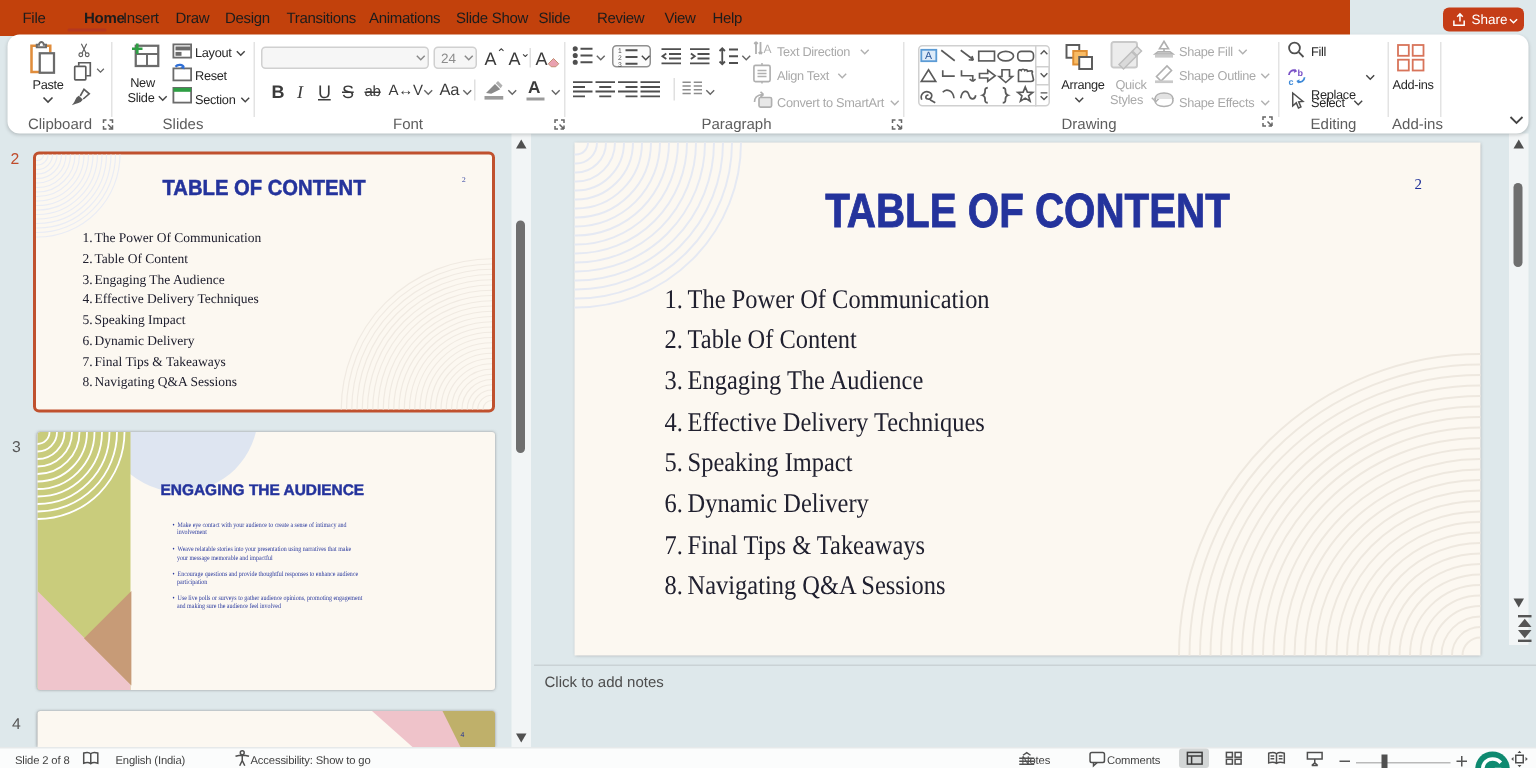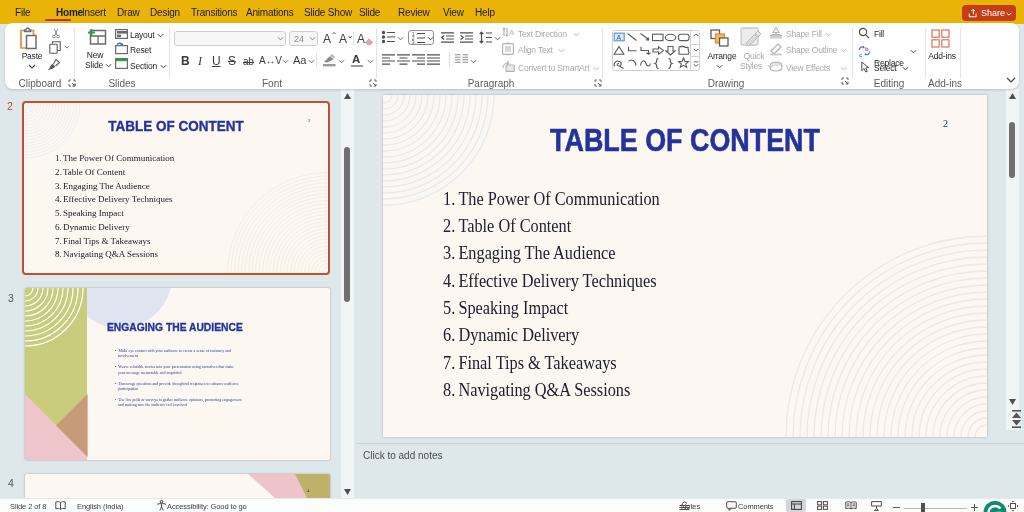--- a/index.html
+++ b/index.html
@@ -2,21 +2,21 @@
 <html><head>
 <meta charset="utf-8">
 <style>
   * { margin:0; padding:0; box-sizing:border-box; }
   html,body { width:1024px; height:512px; overflow:hidden; }
   body { font-family:"Liberation Sans", sans-serif; position:relative; background:#dee8eb; }
   .abs { position:absolute; }
   svg { position:absolute; overflow:visible; }
 
   
-  #titlebar { position:absolute; left:0; top:0; width:1024px; height:24px; background:#eab308; }
+  #titlebar { position:absolute; left:0; top:0; width:900px; height:24px; background:#c2410c; }
   .menu { position:absolute; top:0; height:24px; line-height:25px; font-size:10px; letter-spacing:-0.2px; color:#1c1c1c; }
   #homeul { position:absolute; left:45px; top:18.5px; width:25.5px; height:2.2px; background:#b5371f; border-radius:2px; }
   #share { position:absolute; left:962px; top:5px; width:54px; height:16px; background:#c53d17; border-radius:4px; color:#fff; font-size:9px; line-height:16px; }
 
   
   #ribbon { position:absolute; left:5px; top:23px; width:1014px; height:66px; background:#ffffff; border-radius:8px; box-shadow:0 1px 2.5px rgba(0,0,0,0.18); }
   .gsep { position:absolute; top:5px; height:50px; width:1px; background:#e3e3e3; }
   .glabel { position:absolute; top:55px; font-size:10px; color:#5d5d5d; transform:translateX(-50%); white-space:nowrap; }
   .ribtxt { position:absolute; font-size:8.5px; color:#262626; white-space:nowrap; letter-spacing:-0.2px; }
   .ribtxt.dis { color:#a9a9a9; }
@@ -542,21 +542,21 @@
     <rect x="1" y="10.6" width="12" height="1.8" fill="#c9c9c9" stroke="none"></rect>
   </svg>
   <div class="ribtxt dis" style="left:781px;top:22px;">Shape Outline</div>
   <svg style="left:835px;top:25px;" width="7" height="5" viewBox="0 0 8 5" fill="none" stroke="#b0b0b0" stroke-width="1.1">
       <path d="M1 1 L4 4 L7 1"></path>
     </svg>
   <svg style="left:764px;top:37px;" width="14" height="12" viewBox="0 0 14 12" fill="none" stroke="#b0b0b0">
     <path d="M1 7 C1 4.5 3.5 3 7 3 C10.5 3 13 4.5 13 7 C13 9.5 10.5 11 7 11 C3.5 11 1 9.5 1 7 Z" stroke-width="1.1"></path>
     <path d="M1 6 C1 3.5 3.5 2 7 2 C10.5 2 13 3.5 13 6" stroke-width="1.1" fill="#e2e2e2"></path>
   </svg>
-  <div class="ribtxt dis" style="left:781px;top:39.5px;">View Effects</div>
+  <div class="ribtxt dis" style="left:781px;top:39.5px;">Shape Effects</div>
   <svg style="left:835px;top:42.5px;" width="7" height="5" viewBox="0 0 8 5" fill="none" stroke="#b0b0b0" stroke-width="1.1">
       <path d="M1 1 L4 4 L7 1"></path>
     </svg>
   <svg class="launcher" style="left:836px;top:54px;" width="8" height="8" viewBox="0 0 8 8" fill="none" stroke="#666" stroke-width="1">
       <path d="M1 3 V1 H3 M5 1 H7 V3 M1 5 V7 H3 M4 4 L7 7 M7 7 V4.7 M7 7 H4.7"></path>
     </svg>
   <svg style="left:853px;top:4px;" width="12" height="12" viewBox="0 0 12 12" fill="none" stroke="#4f4f4f" stroke-width="1.2">
     <circle cx="5" cy="5" r="3.6"></circle>
       <path d="M7.8 7.8 L11 11"></path>
   </svg>
@@ -602,21 +602,21 @@
   <div class="gsep" style="left:920px;"></div>
   <div class="gsep" style="left:955px;"></div>
   <svg style="left:1001px;top:54px;" width="10" height="6" viewBox="0 0 10 6" fill="none" stroke="#444" stroke-width="1.2">
       <path d="M1 1 L5 5 L9 1"></path>
     </svg>
 </div>
 
 <div id="statusbar">
   <span style="left:10px;top:3px;">Slide 2 of 8</span>
   <span style="left:77px;top:3px;">English (India)</span>
-  <span style="left:167px;top:3px;">Accessibility: Good to go</span>
+  <span style="left:167px;top:3px;">Accessibility: Show to go</span>
   <span style="left:652px;top:3px;padding-left:29px;">Notes</span>
   <span style="left:738px;top:3px;">Comments</span>
   <svg style="left:55px;top:2px;" width="11" height="9" viewBox="0 0 11 9" fill="none" stroke="#4f4f4f" stroke-width="1">
     <path d="M5.5 1.5 C4.5 0.5 2.5 0.5 0.8 1 V7.8 C2.5 7.3 4.5 7.3 5.5 8.2 C6.5 7.3 8.5 7.3 10.2 7.8 V1 C8.5 0.5 6.5 0.5 5.5 1.5 Z M5.5 1.5 V8.2"></path>
   </svg>
   <svg style="left:156px;top:1px;" width="11" height="11" viewBox="0 0 11 11" fill="none" stroke="#4f4f4f" stroke-width="1">
     <circle cx="5.5" cy="1.8" r="1.3"></circle>
     <path d="M1 4.2 C3.5 3.4 7.5 3.4 10 4.2 M5.5 3.8 V7 M5.5 7 L3.8 10.5 M5.5 7 L7.2 10.5"></path>
   </svg>
   <svg style="left:679px;top:2px;" width="11" height="9" viewBox="0 0 11 9" fill="none" stroke="#4f4f4f" stroke-width="1">

